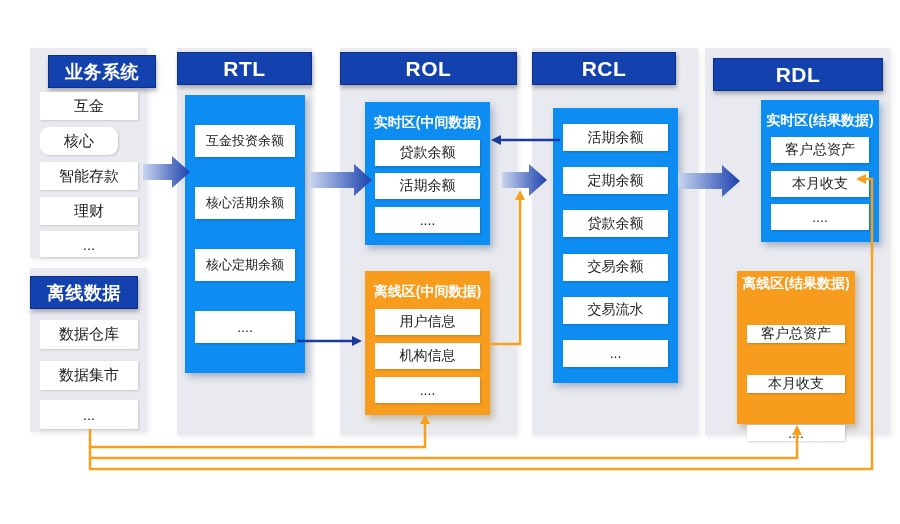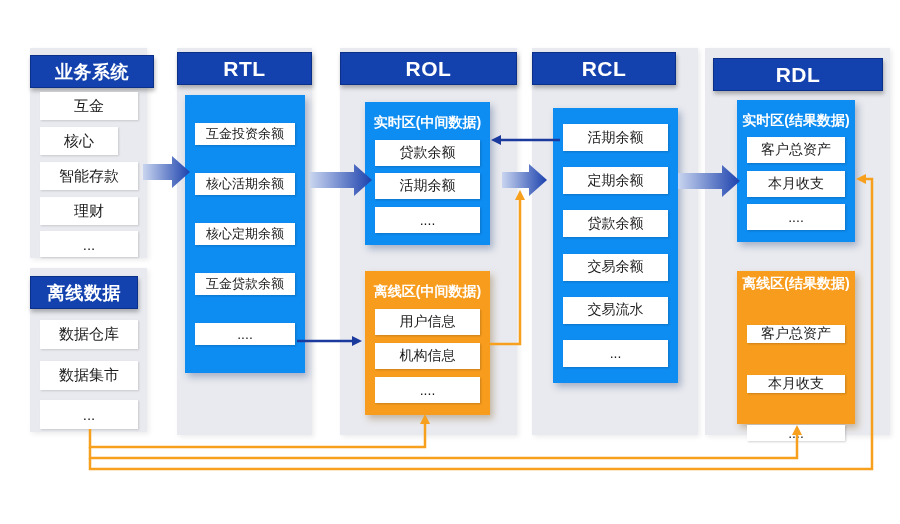--- a/index.html
+++ b/index.html
@@ -21,57 +21,56 @@
   }
   .blue-box{position:absolute;background:#0d8cf2;box-shadow:3px 4px 7px rgba(40,70,120,.35);
     display:flex;flex-direction:column;justify-content:space-evenly;align-items:center;box-sizing:border-box;}
   .orange-box{position:absolute;background:#f79c1d;box-shadow:3px 4px 7px rgba(120,80,20,.35);
     display:flex;flex-direction:column;justify-content:space-evenly;align-items:center;box-sizing:border-box;}
   .sub-title{color:#fff;font-weight:bold;font-size:14px;white-space:nowrap;}
   .cell{
     background:#fff;display:flex;align-items:center;justify-content:center;
     font-size:14px;box-shadow:1px 1px 2px rgba(0,0,0,.18);
   }
-  .w100{width:100px;height:22px;}
+  .w100{width:100px;height:32px;}
   .w105{width:105px;height:26px;}
   .w105t{width:105px;height:27px;}
   .w98b{width:98px;height:26px;}
   svg.overlay{position:absolute;left:0;top:0;pointer-events:none;}
 </style>
 </head>
 <body>
 
 <div class="canvas">
 
   <div>
     <div class="panel" style="left:30px;top:48px;width:117px;height:210px;"></div>
-    <div class="col-header src" style="left:30px;top:55px;width:124px;height:33px;">业务系统</div>
+    <div class="col-header src" style="left:48px;top:55px;width:108px;height:33px;">业务系统</div>
     <div class="src-item" style="left:40px;top:92px;width:98px;height:28px;">互金</div>
-    <div class="src-item" style="left:40px;top:127px;width:78px;height:28px;">核心</div>
+    <div class="src-item" style="left:40px;top:127px;width:78px;height:28px;border-radius:9px;">核心</div>
     <div class="src-item" style="left:40px;top:162px;width:98px;height:28px;">智能存款</div>
     <div class="src-item" style="left:40px;top:197px;width:98px;height:28px;">理财</div>
     <div class="src-item" style="left:40px;top:231px;width:98px;height:26px;">...</div>
   </div>
 
   <div>
     <div class="panel" style="left:30px;top:268px;width:117px;height:164px;"></div>
     <div class="col-header src" style="left:30px;top:276px;width:108px;height:33px;">离线数据</div>
     <div class="src-item" style="left:40px;top:320px;width:98px;height:29px;">数据仓库</div>
     <div class="src-item" style="left:40px;top:361px;width:98px;height:29px;">数据集市</div>
     <div class="src-item" style="left:40px;top:400px;width:98px;height:29px;">...</div>
   </div>
 
   <div>
     <div class="panel" style="left:177px;top:48px;width:135px;height:387px;"></div>
     <div class="col-header lat" style="left:177px;top:52px;width:135px;height:33px;">RTL</div>
     <div class="blue-box" style="left:185px;top:95px;width:120px;height:278px;">
       <div class="cell w100" style="font-size:13px;">互金投资余额</div>
       <div class="cell w100" style="font-size:13px;">核心活期余额</div>
       <div class="cell w100" style="font-size:13px;">核心定期余额</div>
-      <div class="cell w100" style="font-size:13px;">互金贷款余额</div>
       <div class="cell w100">....</div>
     </div>
   </div>
 
   <div>
     <div class="panel" style="left:340px;top:48px;width:177px;height:387px;"></div>
     <div class="col-header lat" style="left:340px;top:52px;width:177px;height:33px;">ROL</div>
 
     <div class="blue-box" style="left:365px;top:102px;width:125px;height:143px;padding:4px 0;">
       <div class="sub-title">实时区(中间数据)</div>
@@ -98,21 +97,21 @@
       <div class="cell w105t">交易余额</div>
       <div class="cell w105t">交易流水</div>
       <div class="cell w105t">...</div>
     </div>
   </div>
 
   <div>
     <div class="panel" style="left:705px;top:48px;width:185px;height:387px;"></div>
     <div class="col-header lat" style="left:713px;top:58px;width:170px;height:33px;">RDL</div>
 
-    <div class="blue-box" style="left:737px;top:100px;width:118px;height:142px;padding:4px 12px;">
+    <div class="blue-box" style="left:761px;top:100px;width:118px;height:142px;padding:4px 12px;">
       <div class="sub-title">实时区(结果数据)</div>
       <div class="cell w98b">客户总资产</div>
       <div class="cell w98b">本月收支</div>
       <div class="cell w98b">....</div>
     </div>
 
     <div class="orange-box" style="left:737px;top:271px;width:118px;height:153px;padding:4px 0;gap:32px;">
       <div class="sub-title">离线区(结果数据)</div>
       <div class="cell w98b">客户总资产</div>
       <div class="cell w98b">本月收支</div>

